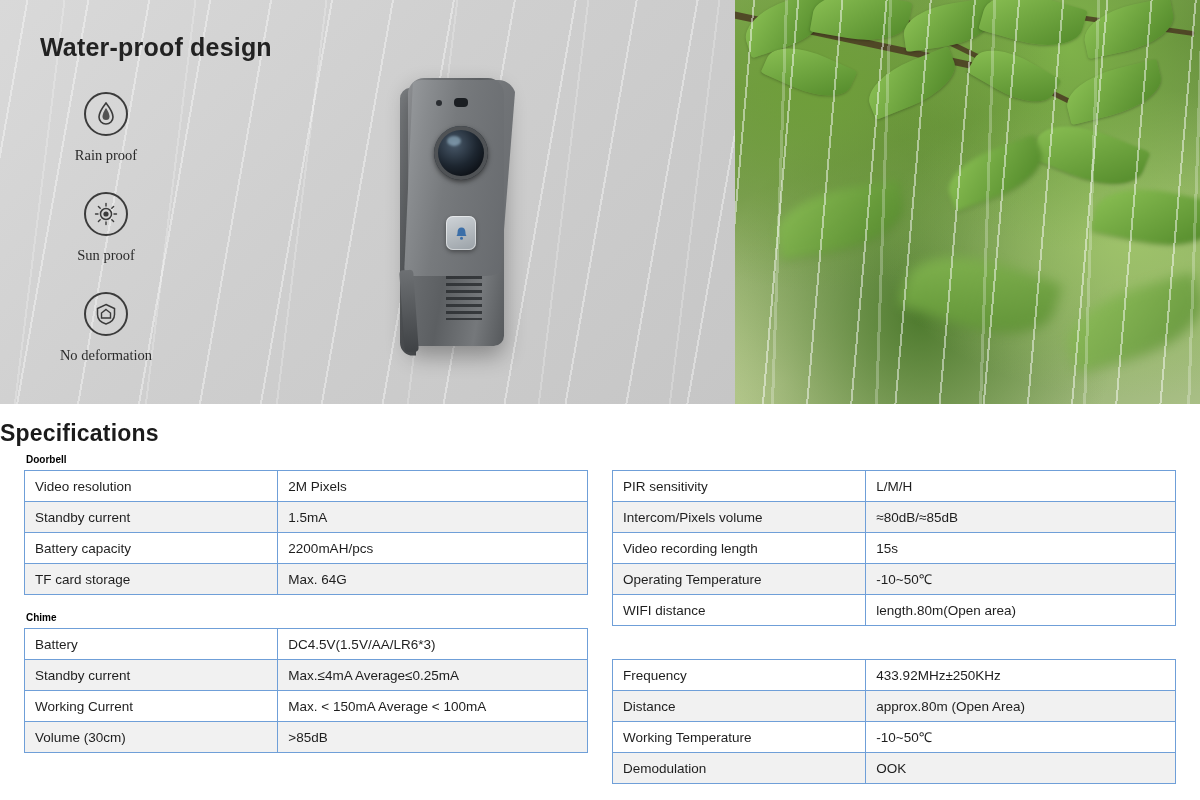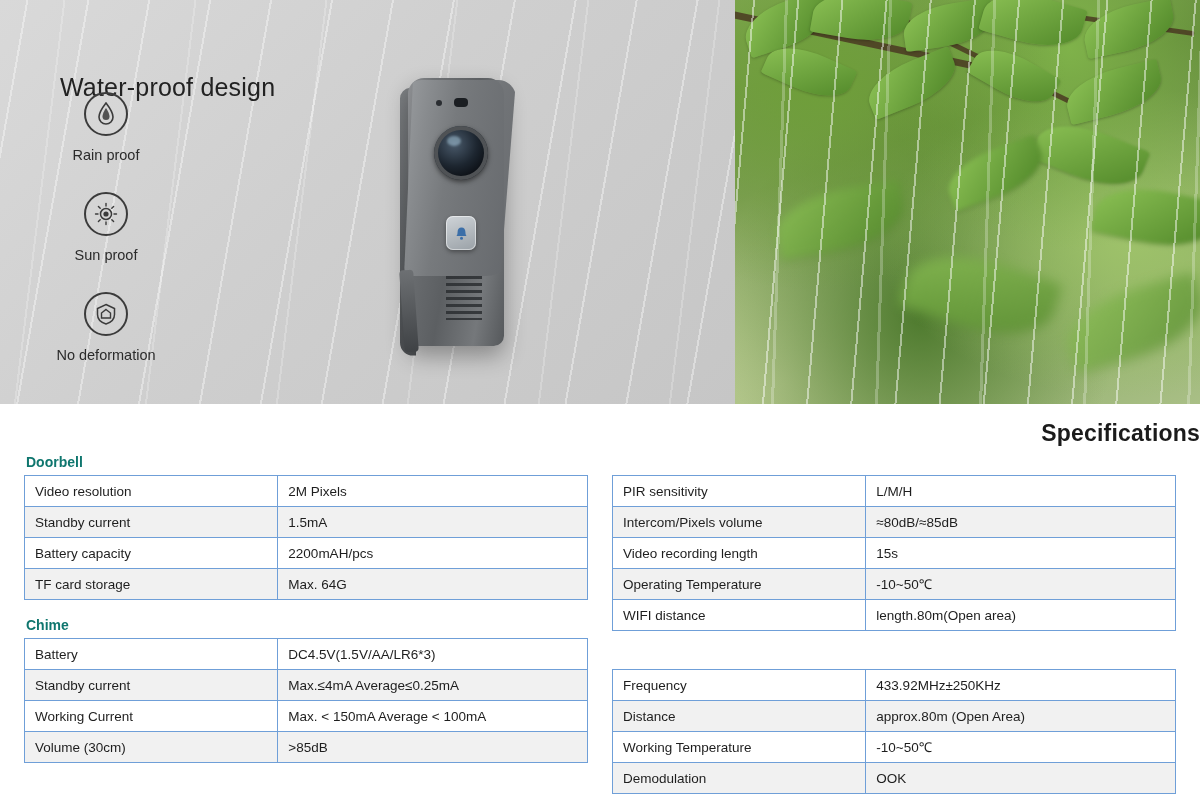--- a/index.html
+++ b/index.html
@@ -40,32 +40,32 @@
         rgba(255,255,255,0.0) 0px,
         rgba(255,255,255,0.0) 63px,
         rgba(255,255,255,0.22) 63px,
         rgba(255,255,255,0.22) 65px,
         rgba(255,255,255,0.0) 65px,
         rgba(255,255,255,0.0) 130px);
     pointer-events: none;
   }
   .banner-title {
     position: absolute;
-    left: 60px; top: 33px;
+    left: 40px; top: 33px;
     font-size: 25px;
-    font-weight: normal;
+    font-weight: bold;
     color: #222;
     letter-spacing: .2px;
-    margin-top: 40px;
   }
   .feature {
     position: absolute;
     left: 46px;
     width: 120px;
     text-align: center;
+    font-family: Liberation Serif, serif;
   }
   .feature.f1 { top: 92px; }
   .feature.f2 { top: 192px; }
   .feature.f3 { top: 292px; }
   .feature .circle {
     width: 44px; height: 44px;
     border: 2px solid #3b3b3b;
     border-radius: 50%;
     margin: 0 auto;
     display: flex; align-items: center; justify-content: center;
@@ -201,38 +201,38 @@
   }
 
   
   .spec-wrap {
     position: relative;
     width: 1200px;
     height: 396px;
     background: #fff;
   }
   .spec-title {
-    text-align: right;
+    text-align: left;
     font-size: 23px;
     font-weight: bold;
     color: #1b1b1b;
     padding-top: 16px;
     letter-spacing: .2px;
   }
   .cols {
     display: flex;
     padding: 0 24px;
     gap: 24px;
     margin-top: 7px;
   }
   .col { width: 565px; }
   .group-label {
-    font-size: 14px;
+    font-size: 10px;
     font-weight: bold;
-    color: #0f766e;
+    color: #000000;
     margin: 0 0 5px 2px;
   }
   .group-label.spacer { visibility: hidden; }
   table.spec {
     width: 100%;
     border-collapse: collapse;
     table-layout: fixed;
   }
   table.spec td {
     border: 1px solid #6f9fd8;

